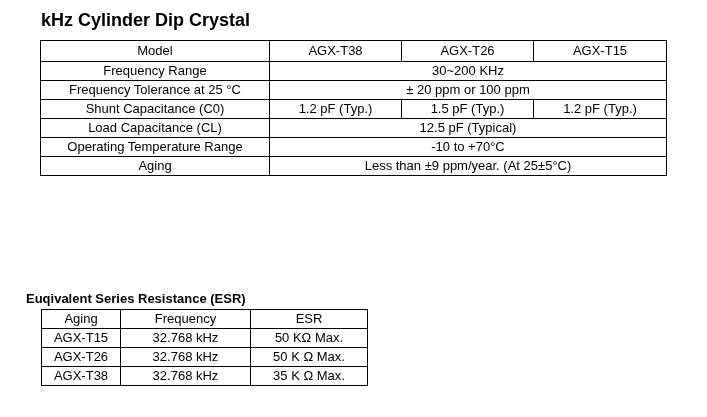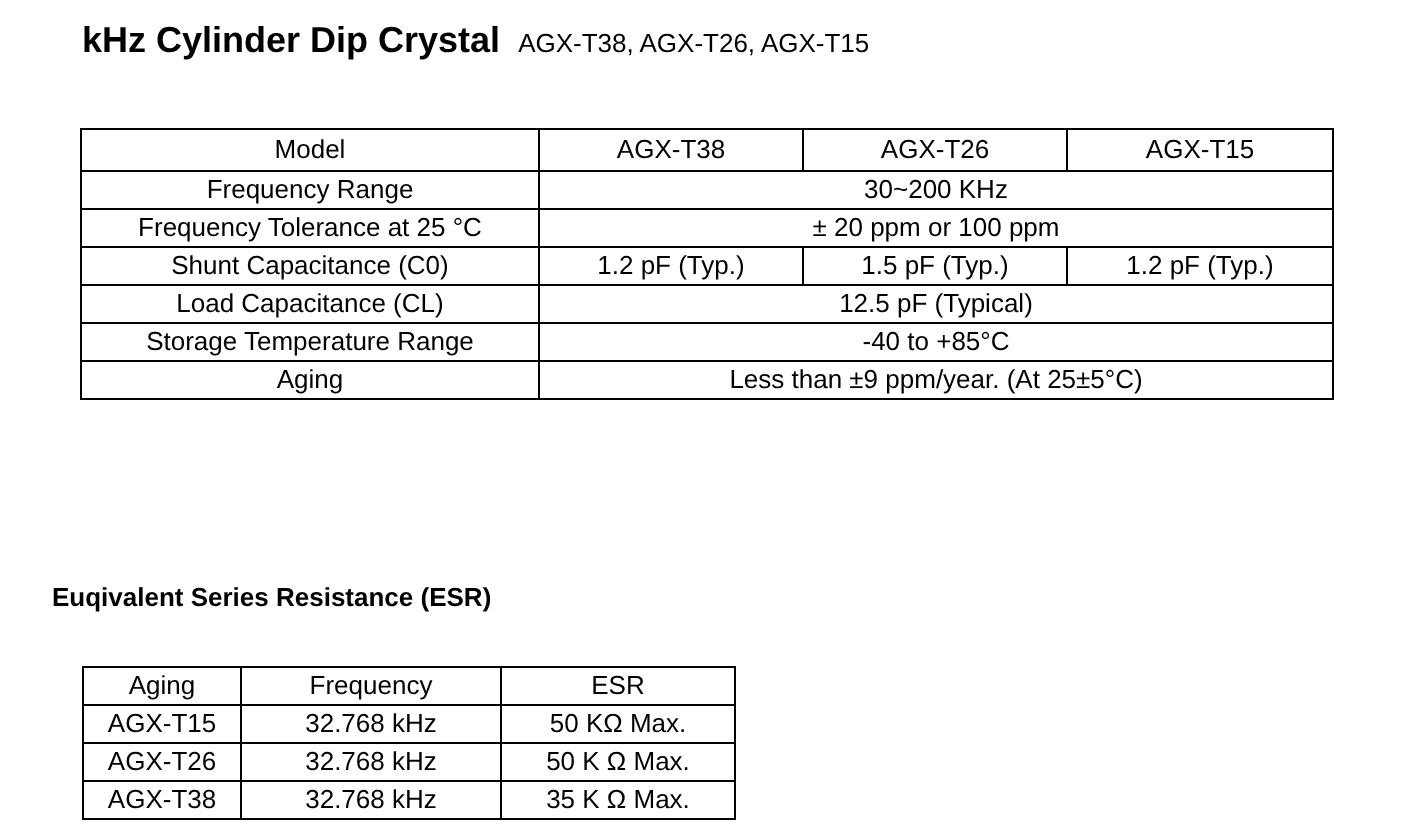--- a/index.html
+++ b/index.html
@@ -3,40 +3,39 @@
 <meta charset="utf-8">
 <style>
   html,body{margin:0;padding:0;background:#fff;}
   .page{
     position:relative;width:707px;height:417px;background:#ffffff;
     font-family:"Liberation Sans",sans-serif;color:#000;overflow:hidden;
   }
   .title-row{position:absolute;left:41px;top:10px;display:flex;align-items:baseline;gap:9px;white-space:nowrap;}
   .doc-title{font-size:18px;font-weight:bold;}
   .doc-subtitle{font-size:13px;}
-  table{border-collapse:collapse;table-layout:fixed;margin-top:24px;}
+  table{border-collapse:collapse;table-layout:fixed;}
   td{
     border:1px solid #000;font-size:13px;padding:0 3px;
     height:18px;line-height:18px;white-space:nowrap;overflow:hidden;
   }
   .spec-table{position:absolute;left:40px;top:40px;}
   .spec-table tr.hdr-row td{height:20px;line-height:20px;}
   .esr-title{position:absolute;left:26px;top:291px;font-size:13px;font-weight:bold;white-space:nowrap;}
   .esr-table{position:absolute;left:41px;top:309px;}
   td.c{text-align:center;}
   td.l{text-align:center;}
 </style>
 </head>
 <body>
 
 <div class="page">
 
   <div class="title-row">
     <span class="doc-title">kHz Cylinder Dip Crystal</span>
-    <span class="doc-subtitle">AGX-T38, AGX-T26, AGX-T15</span>
   </div>
 
   <table class="spec-table">
     <colgroup>
         <col style="width:229px">
         <col style="width:132px">
         <col style="width:132px">
         <col style="width:133px">
       </colgroup>
     <tbody>
@@ -58,22 +57,22 @@
       <td class="l">Shunt Capacitance (C0)</td>
       <td class="c">1.2 pF (Typ.)</td>
       <td class="c">1.5 pF (Typ.)</td>
       <td class="c">1.2 pF (Typ.)</td>
     </tr>
     <tr>
       <td class="l">Load Capacitance (CL)</td>
       <td class="c" colspan="3">12.5 pF (Typical)</td>
     </tr>
     <tr>
-      <td class="l">Storage Temperature Range</td>
-      <td class="c" colspan="3">-40 to +85°C</td>
+      <td class="l">Operating Temperature Range</td>
+      <td class="c" colspan="3">-10 to +70°C</td>
     </tr>
     <tr>
       <td class="l">Aging</td>
       <td class="c" colspan="3">Less than ±9 ppm/year. (At 25±5°C)</td>
     </tr>
   </tbody>
     </table>
 
   <div class="esr-title">Euqivalent Series Resistance (ESR)</div>
 

